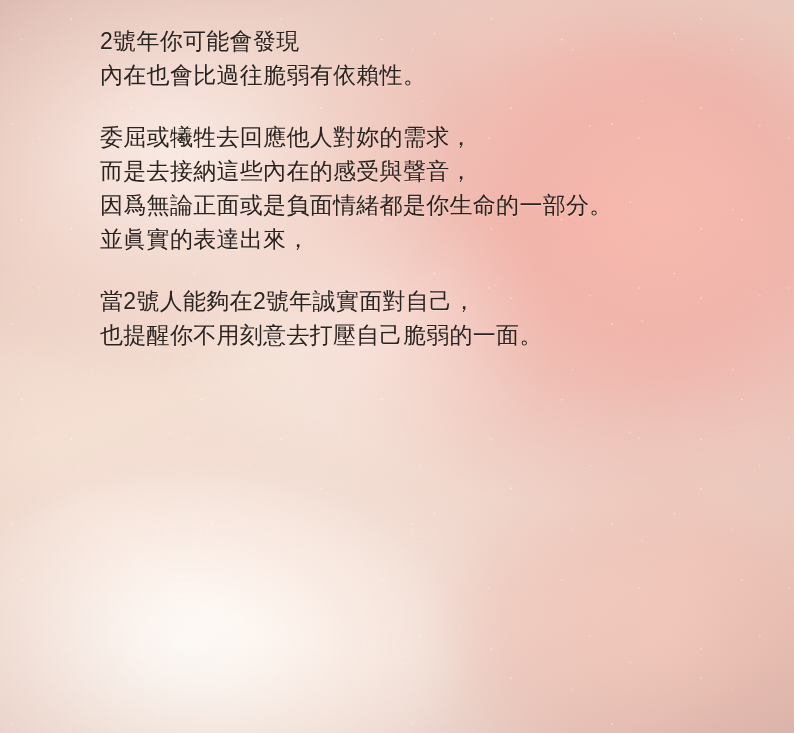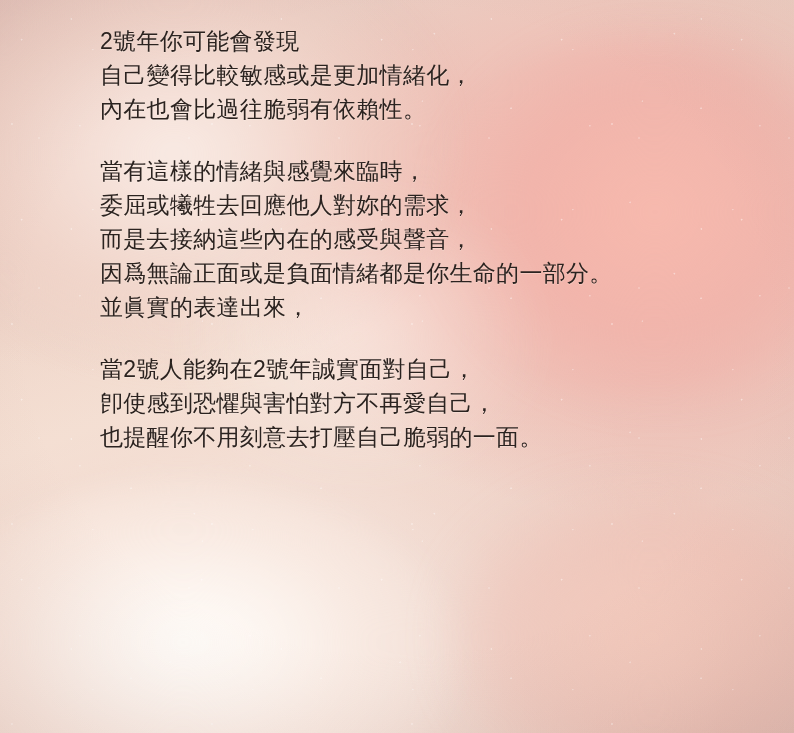--- a/index.html
+++ b/index.html
@@ -139,32 +139,29 @@
   <div class="bg-cloud-c"></div>
   <div class="bg-cloud-d"></div>
   <div class="bg-cloud-e"></div>
   <div class="bg-grain"></div>
   <div class="bg-vignette"></div>
 
   <div class="text-layer">
 
     <p class="para">
       <span class="line">2號年你可能會發現</span>
-      <span class="line">自己變得比較敏感或是更加情緒化，</span>
       <span class="line">內在也會比過往脆弱有依賴性。</span>
     </p>
 
     <p class="para">
-      <span class="line">當有這樣的情緒與感覺來臨時，</span>
       <span class="line">委屈或犧牲去回應他人對妳的需求，</span>
       <span class="line">而是去接納這些內在的感受與聲音，</span>
       <span class="line">因爲無論正面或是負面情緒都是你生命的一部分。</span>
       <span class="line">並眞實的表達出來，</span>
     </p>
 
     <p class="para">
       <span class="line">當2號人能夠在2號年誠實面對自己，</span>
-      <span class="line">卽使感到恐懼與害怕對方不再愛自己，</span>
       <span class="line">也提醒你不用刻意去打壓自己脆弱的一面。</span>
     </p>
 
   </div>
 </div>
 
 </body></html>

